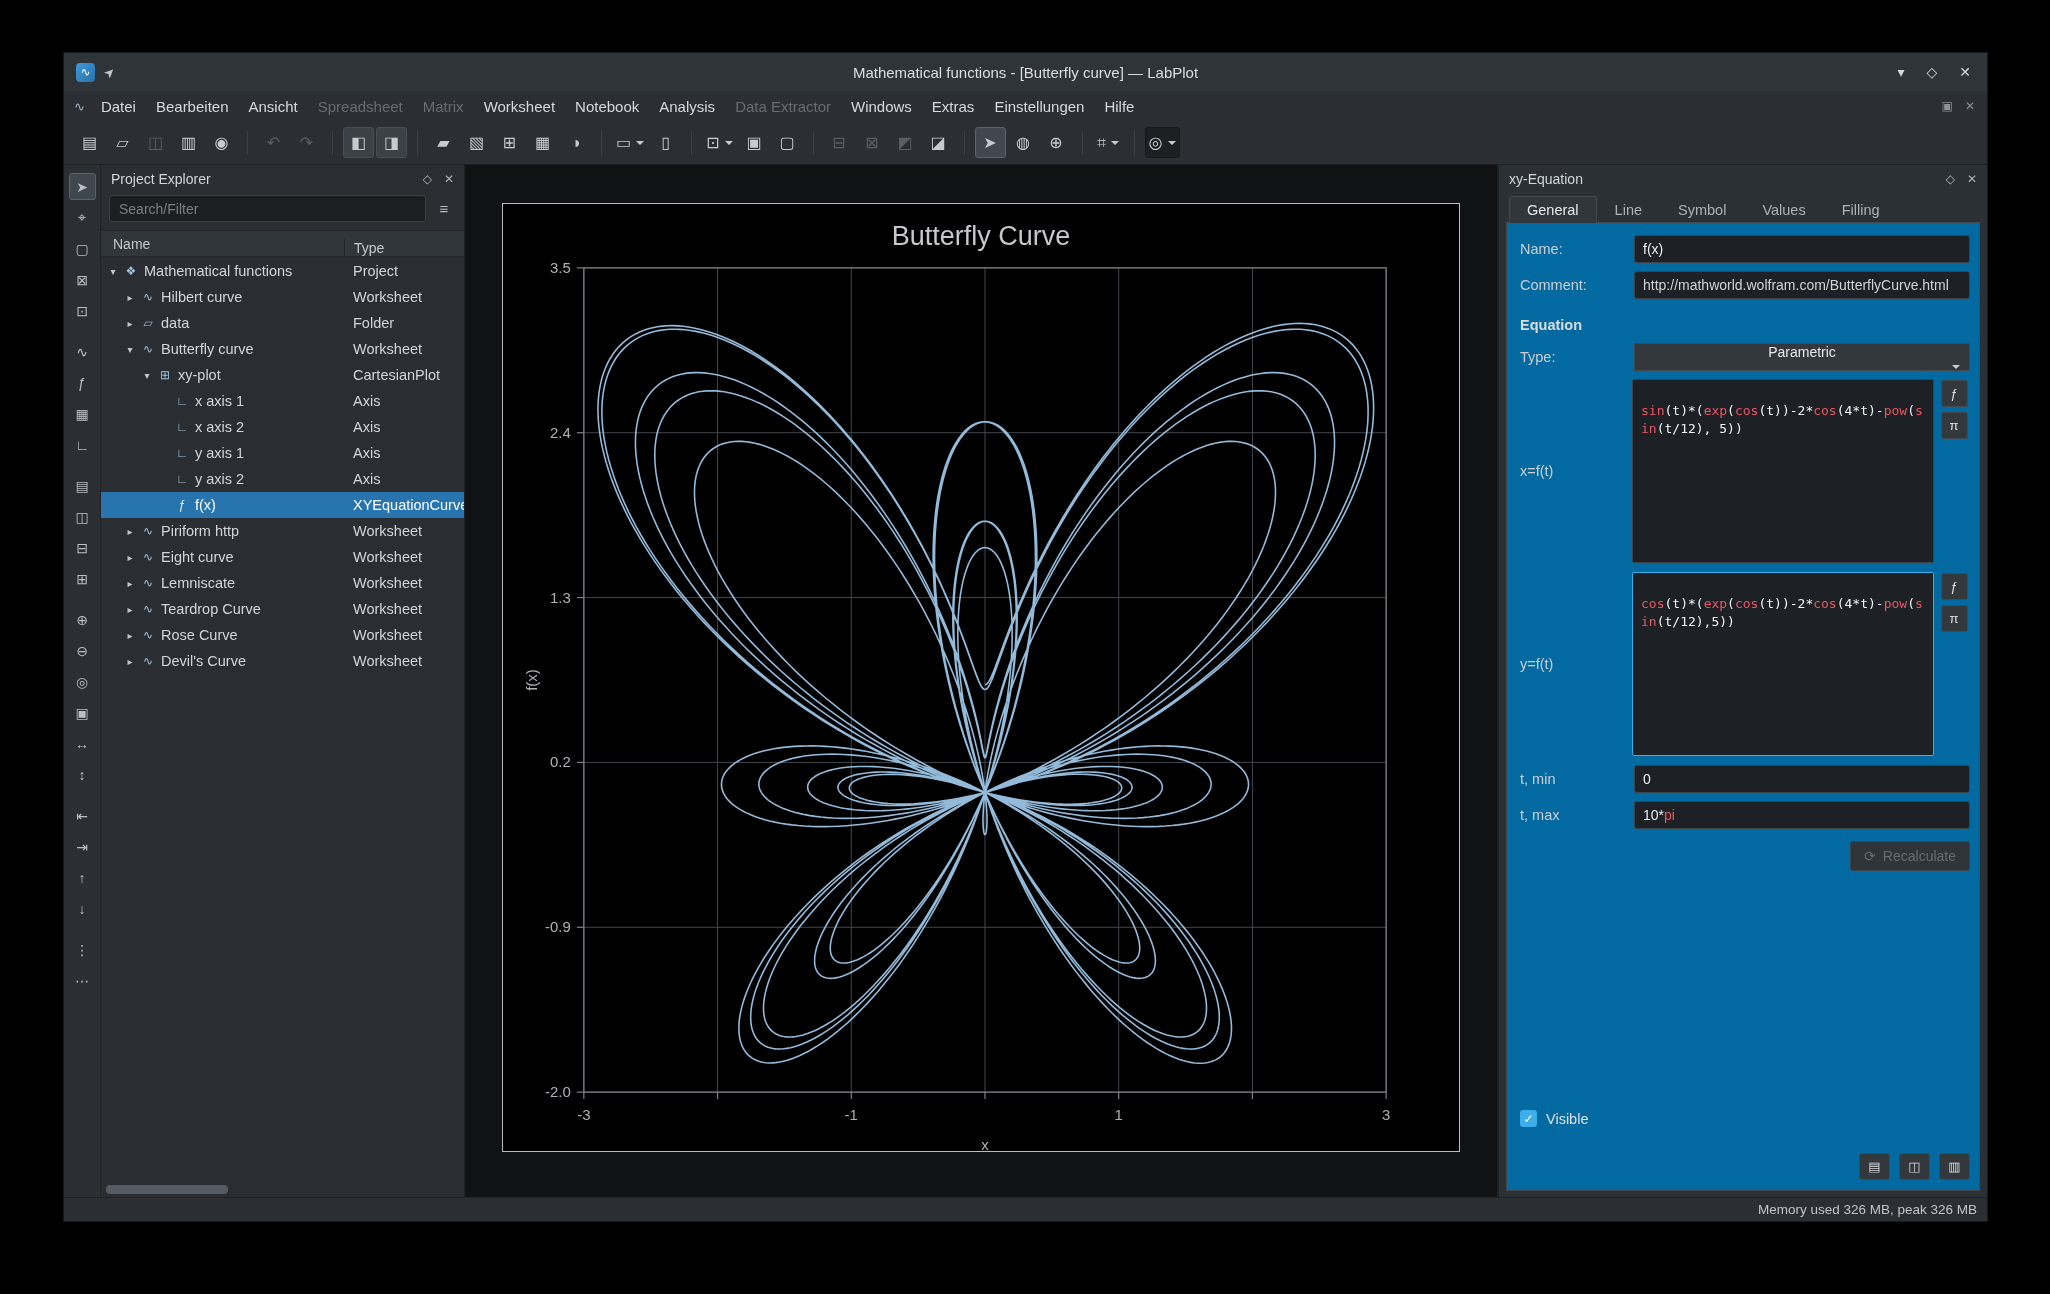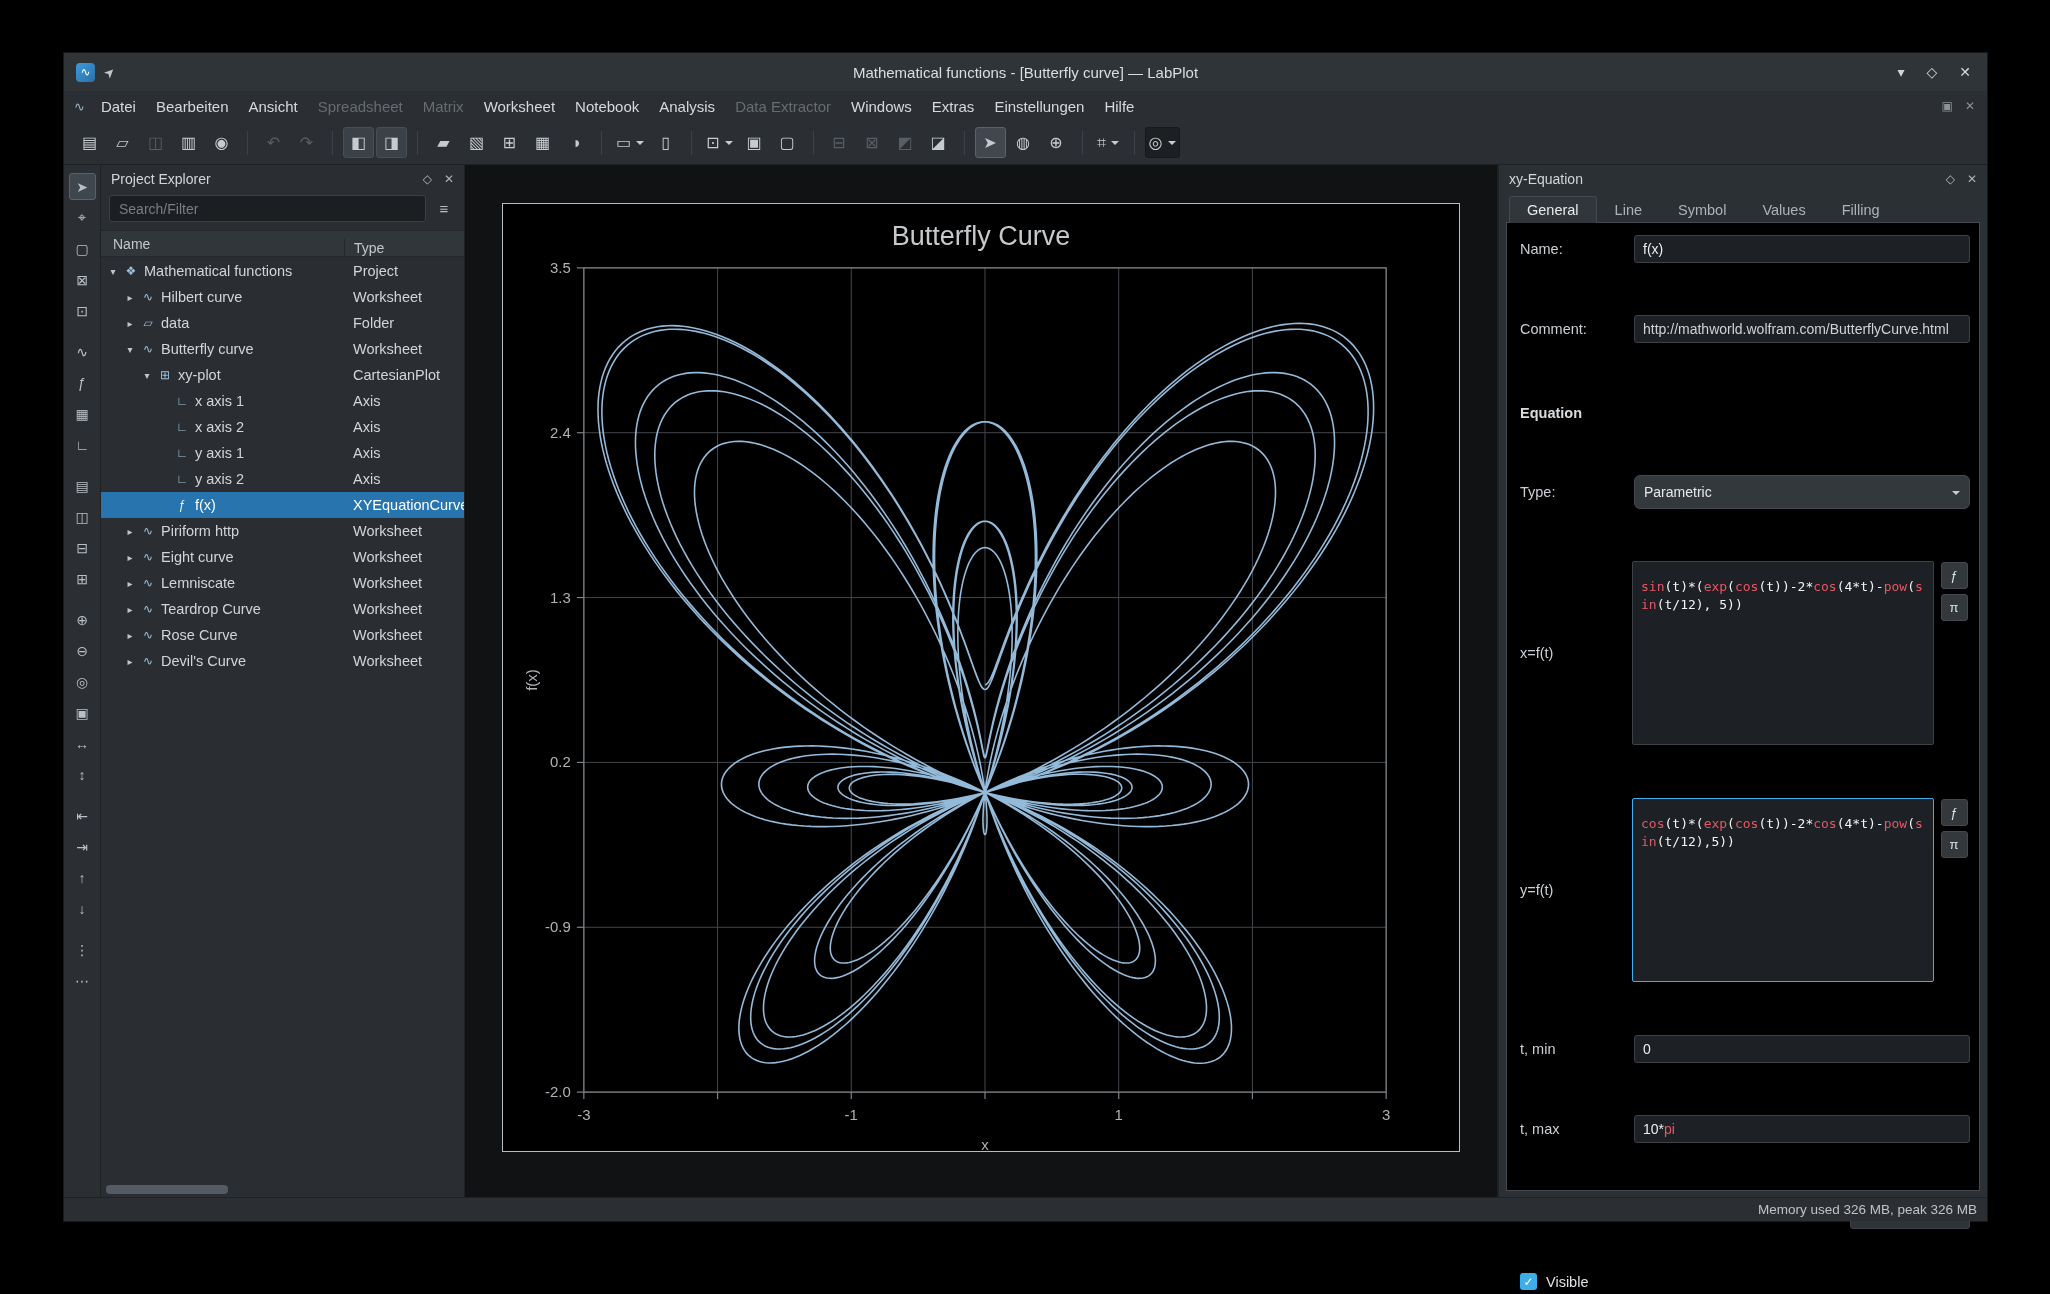--- a/index.html
+++ b/index.html
@@ -75,34 +75,34 @@
   .page-title{position:absolute;top:17px;left:0;width:100%;text-align:center;color:#c6c9cc;font-size:27px;}
   svg.plot{position:absolute;left:0;top:0;width:100%;height:100%;}
   svg.plot text{font-family:"Liberation Sans",sans-serif;fill:#aeb2b6;font-size:15px;}
   
   .dock{width:489px;background:#2b3034;border-left:1px solid #1f2225;display:flex;
     flex-direction:column;flex:0 0 auto;}
   .tabs{display:flex;padding-left:10px;margin-top:2px;flex:0 0 auto;}
   .tab{padding:5px 17px;font-size:14.5px;color:#adb2b7;border:1px solid transparent;border-bottom:none;
     position:relative;top:1px;border-radius:3px 3px 0 0;}
   .tab.active{background:#31363b;color:#e9ebec;border-color:#43494f;}
-  .dock-frame{flex:1 1 auto;margin:0 7px 6px;border:1px solid #43494f;background:#000000;display:flex;
-    flex-direction:column;padding:12px 9px 8px;min-height:0;gap:44px;}
+  .dock-frame{flex:1 1 auto;margin:0 7px 6px;border:1px solid #43494f;background:#0369a1;display:flex;
+    flex-direction:column;padding:12px 9px 8px;min-height:0;}
   .frow{display:grid;grid-template-columns:112px 1fr;align-items:center;margin-bottom:8px;column-gap:6px;}
   .flabel{color:#ccd0d4;font-size:14.5px;padding-left:4px;}
   .finput{height:28px;background:#1d2024;border:1px solid #3c4248;border-radius:3px;color:#eceef0;
     font-size:14px;padding:0 8px;width:100%;outline:none;font-family:"Liberation Sans",sans-serif;}
   .section{color:#d9dcdf;font-weight:bold;font-size:14.5px;margin:10px 0 10px 4px;}
-  .combo{height:34px;background:#33383d;border:1px solid #43494f;border-radius:6px;display:flex;
-    align-items:center;padding:0 9px;color:#e6e8ea;font-size:14px;}
+  .combo{height:28px;background:#33383d;border:1px solid #43494f;border-radius:0;display:flex;
+    align-items:center;padding:0 9px;color:#e6e8ea;font-size:14px;flex-direction:column;}
   .combo .cchev{margin-left:auto;}
   .combo.disabled{color:#6c7176;background:#2a2e33;border-color:#383e44;}
   .eqgroup{display:grid;grid-template-columns:112px 1fr 32px;column-gap:4px;margin-bottom:9px;}
   .eqlabel{align-self:center;color:#ccd0d4;font-size:14.5px;padding-left:4px;}
-  .eqbox{height:184px;background:#1d2024;border:1px solid #3c4248;border-radius:2px;padding:16px 8px;
+  .eqbox{height:184px;background:#1d2024;border:1px solid #3c4248;border-radius:2px;padding:22px 8px;
     font-family:"DejaVu Sans Mono",monospace;font-size:13px;color:#f2f4f5;line-height:1.4;
     overflow:hidden;word-break:break-all;}
   .eqbox.focus{border-color:var(--accent);}
   .kw{color:var(--keyword);}
   .sidebtns{display:flex;flex-direction:column;gap:5px;align-items:center;padding-top:1px;}
   .sbtn{width:27px;height:27px;background:#33383d;border:1px solid #43494f;border-radius:3px;
     color:#dfe2e4;font-size:13px;display:flex;align-items:center;justify-content:center;}
   .spin{position:relative;}
   .spin .arrows{position:absolute;right:1px;top:1px;bottom:1px;width:19px;display:flex;
     flex-direction:column;border-left:1px solid #3c4248;}

